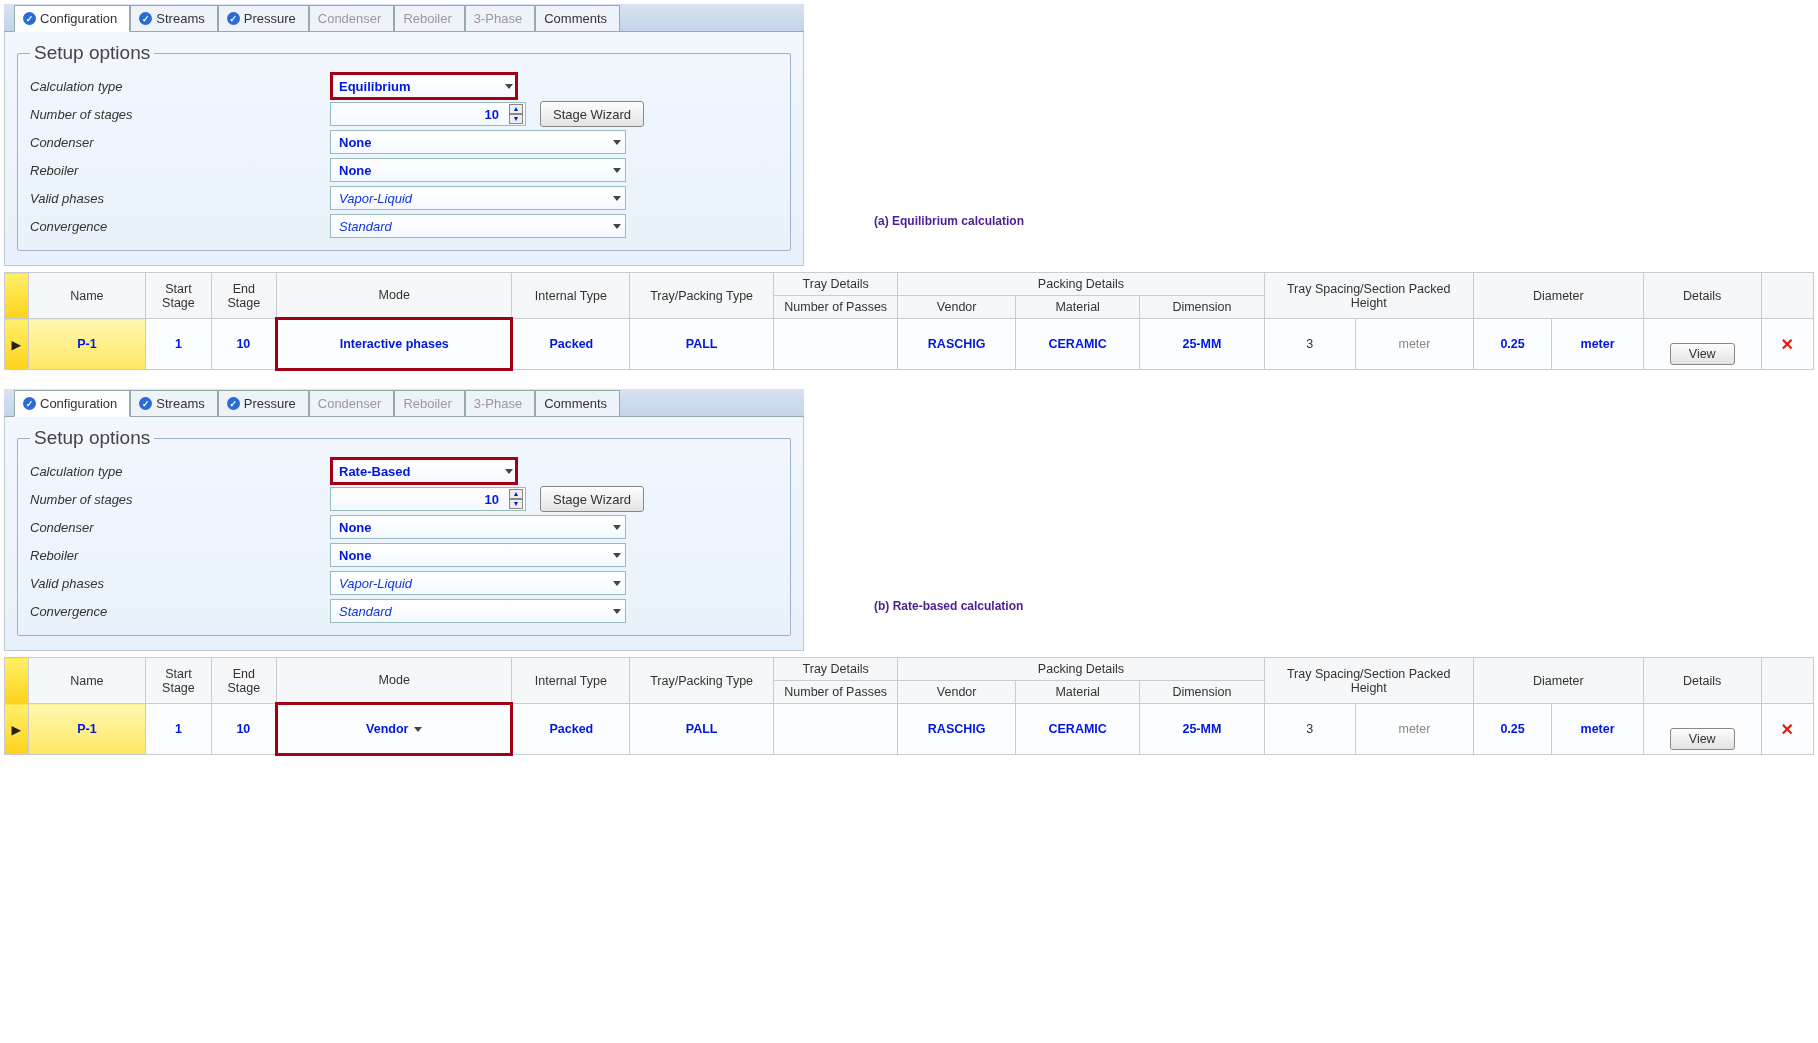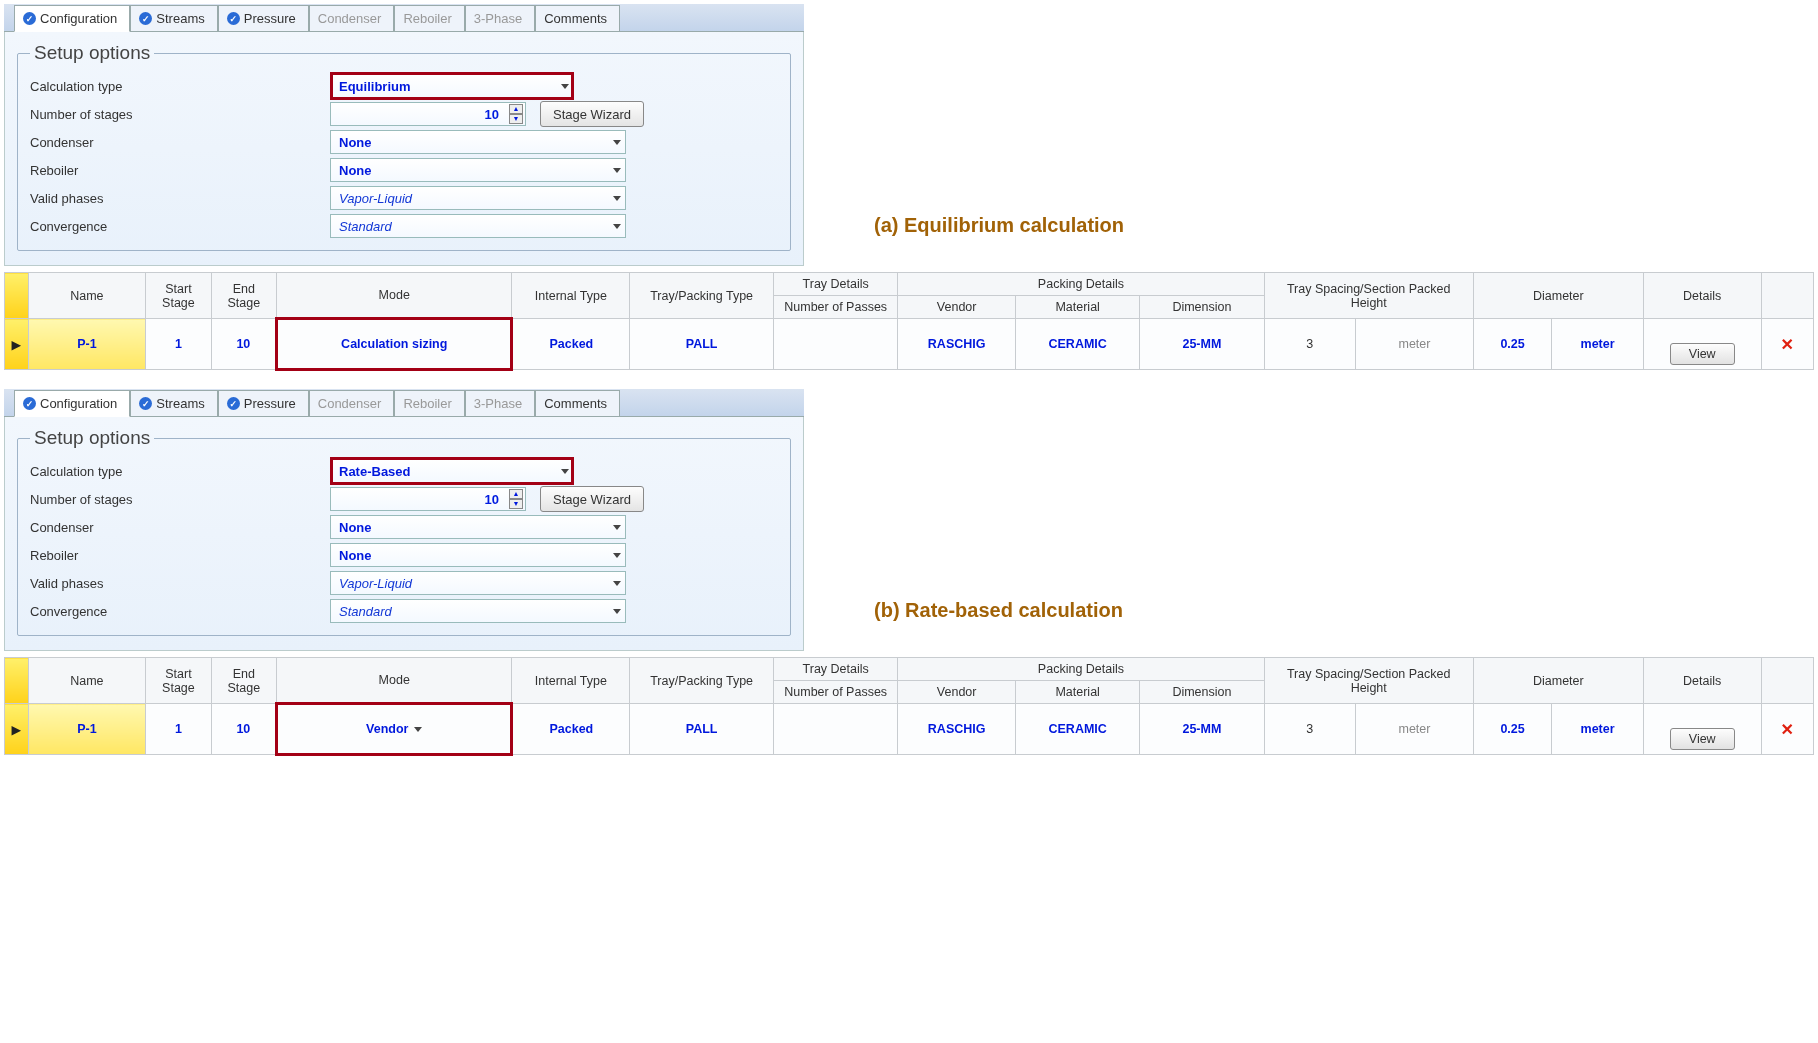--- a/index.html
+++ b/index.html
@@ -63,36 +63,36 @@
   fieldset.group legend {
     padding: 0 4px;
     color: #444;
     font-size: 19px;
   }
   .frow {
     display: flex;
     align-items: center;
     height: 28px;
   }
-  .flabel { width: 300px; color: #333; }
+  .flabel { width: 300px; color: #333; font-style: italic; }
   .dropdown, .spin {
     height: 24px;
     border: 1px solid #9bb;
     background: linear-gradient(#fff,#f4f9ff);
     display: flex;
     align-items: center;
     justify-content: space-between;
     padding: 0 4px 0 8px;
     width: 296px;
     color: #0018dd;
     font-weight: 600;
     font-size: 13px;
     cursor: pointer;
   }
-  .dropdown.hl { border: 3px solid #a30015; padding: 0 2px 0 6px; height: 28px; width: 244px; }
+  .dropdown.hl { border: 3px solid #a30015; padding: 0 2px 0 6px; height: 28px; width: 188px; }
   .dropdown .caret, .spin .caret {
     width: 0; height: 0; border-left: 4px solid transparent; border-right: 4px solid transparent; border-top: 5px solid #444;
   }
   .dropdown.ital { font-style: italic; font-weight: 500; color: #1338d6; }
   .spin { width: 196px; justify-content: flex-end; gap:6px; padding-right:2px;}
   .spin .num { color:#001be0; font-weight:700; flex:1; text-align:right; padding-right:4px;}
   .spinbtns { display:flex; flex-direction:column; }
   .spinbtns span { width:14px; height:10px; border:1px solid #888; background:#eee; font-size:7px; line-height:8px; text-align:center;}
   .btn {
     height: 26px;
@@ -100,23 +100,23 @@
     border: 1px solid #888;
     border-radius: 3px;
     background: linear-gradient(#fdfdfd,#e4e4e4);
     cursor: pointer;
     font-size: 13px;
     margin-left: 14px;
     display:inline-flex; align-items:center;
   }
   .annot {
     position: absolute;
-    color: #a16207;
+    color: #4c1d95;
     font-weight: 700;
-    font-size: 20px;
+    font-size: 12px;
   }
   .relwrap { position: relative; }
 
   
   .gridwrap { margin-top: 6px; }
   table.grid {
     border-collapse: collapse;
     width: 100%;
     table-layout: fixed;
   }
@@ -274,21 +274,21 @@
           <th>Material</th>
           <th>Dimension</th>
         </tr>
       </thead>
       <tbody>
         <tr>
           <td class="rowmark">▶</td>
           <td class="nameCell">P-1</td>
           <td class="blue right">1</td>
           <td class="blue right">10</td>
-          <td class="modehl left">Calculation sizing</td>
+          <td class="modehl left">Interactive phases</td>
           <td class="blue left">Packed</td>
           <td class="blue left">PALL</td>
           <td></td>
           <td class="blue left">RASCHIG</td>
           <td class="blue left">CERAMIC</td>
           <td class="blue left">25-MM</td>
           <td class="right">3</td>
           <td class="grey left">meter</td>
           <td class="blue right">0.25</td>
           <td class="blue left">meter</td>

